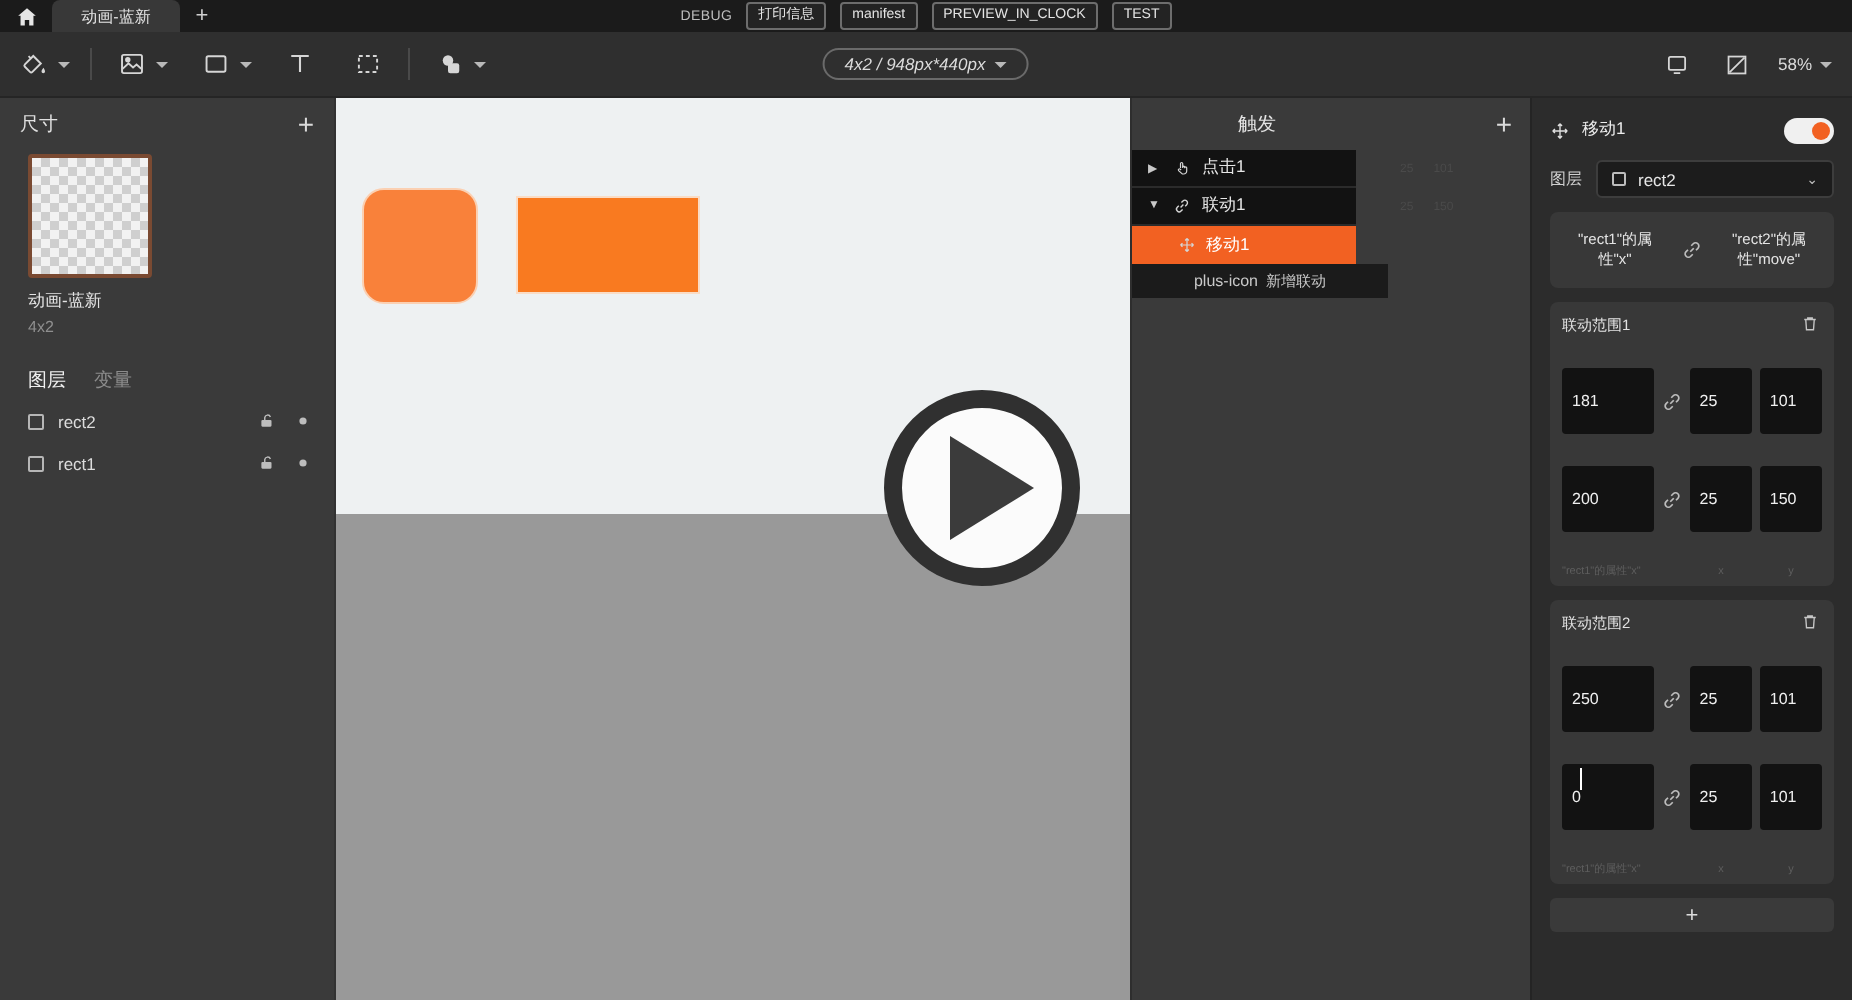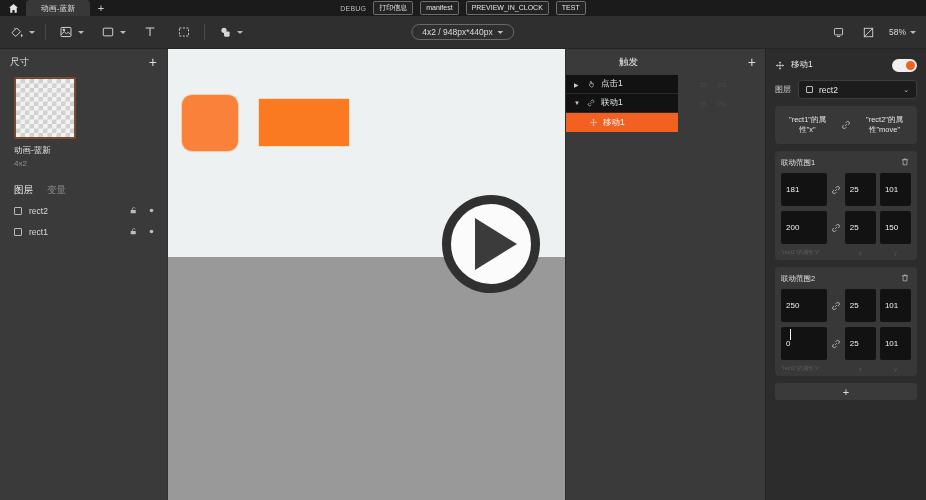--- a/index.html
+++ b/index.html
@@ -51,20 +51,21 @@
   }
   .tool { display: flex; align-items: center; gap: 2px; padding: 0 7px; height: 100%; }
   .tool-ico { width: 20px; height: 20px; display: flex; align-items: center; justify-content: center; color: #d6d6d6; }
   .caret { width: 0; height: 0; border-left: 3px solid transparent; border-right: 3px solid transparent; border-top: 3.5px solid #b9b9b9; }
   .sep { width: 1px; height: 16px; background: #4a4a4a; margin: 0 3px; }
   .zoomchip {
     position: absolute; left: 50%; transform: translateX(-50%);
     border: 1px solid #6a6a6a; border-radius: 10px; padding: 2px 10px;
     font-size: 8.5px; color: #dcdcdc; display: flex; align-items: center; gap: 5px;
     background: #2f2f2f;
+    font-style: italic;
   }
   .tb-right { margin-left: auto; display: flex; align-items: center; gap: 10px; padding-right: 10px; }
   .zoompct { font-size: 8.5px; color: #dcdcdc; display: flex; align-items: center; gap: 4px; }
 
   
   .body { flex: 1; display: flex; min-height: 0; }
 
   
   .left {
     width: 168px; background: #3a3a3a; flex: none; display: flex; flex-direction: column;
@@ -168,21 +169,21 @@
   .sel-check { width: 7px; height: 7px; border: 1px solid #bdbdbd; border-radius: 1px; }
   .sel-caret { margin-left: auto; font-size: 7px; color: #bdbdbd; }
   .bindbox {
     background: #383838; border-radius: 4px; padding: 9px 6px;
     display: flex; align-items: center; justify-content: center; gap: 8px;
   }
   .bind-side { width: 50px; text-align: center; font-size: 7.5px; color: #e4e4e4; line-height: 10px; }
   .link-ico { color: #bdbdbd; width: 11px; height: 11px; display: flex; align-items: center; justify-content: center; }
   .range {
     background: #383838; border-radius: 4px; padding: 6px 6px 3px;
-    display: flex; flex-direction: column; gap: 5px;
+    display: flex; flex-direction: column; gap: 16px;
   }
   .range-head { display: flex; align-items: center; justify-content: space-between; }
   .range-title { font-size: 7.5px; color: #e2e2e2; }
   .trash { width: 11px; height: 11px; color: #c6c6c6; }
   .range-row { display: flex; align-items: center; gap: 4px; }
   .field {
     height: 33px; background: #121212; border-radius: 2px; display: flex; align-items: center;
     padding: 0 5px; font-size: 8px; color: #f0f0f0; position: relative;
   }
   .field.wide { width: 54px; }
@@ -395,20 +396,24 @@
           <span>联动1</span>
         </div>
         <div class="tr-item child">
           <span class="tr-ico">
             <svg width="9" height="9" viewBox="0 0 16 16" fill="none" stroke="currentColor" stroke-width="1.1">
                 <path d="M8 2.2v11.6M2.2 8h11.6M8 2.2 6.4 4M8 2.2 9.6 4M8 13.8 6.4 12M8 13.8 9.6 12M2.2 8 4 6.4M2.2 8 4 9.6M13.8 8 12 6.4M13.8 8 12 9.6"></path>
               </svg>
           </span>
           <span>移动1</span>
         </div>
+        <div class="tr-add">
+          <span style="font-size:8px">plus-icon</span>
+          <span>新增联动</span>
+        </div>
 
         <div class="ghost-row" style="top:0">
           <span>25</span>
           <span>101</span>
         </div>
         <div class="ghost-row" style="top:19px">
           <span>25</span>
           <span>150</span>
         </div>
       </div>

